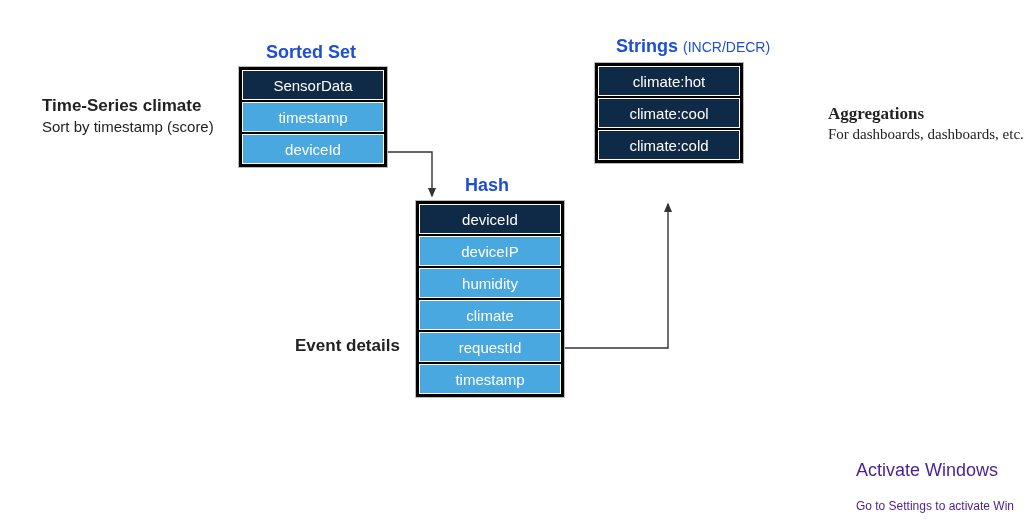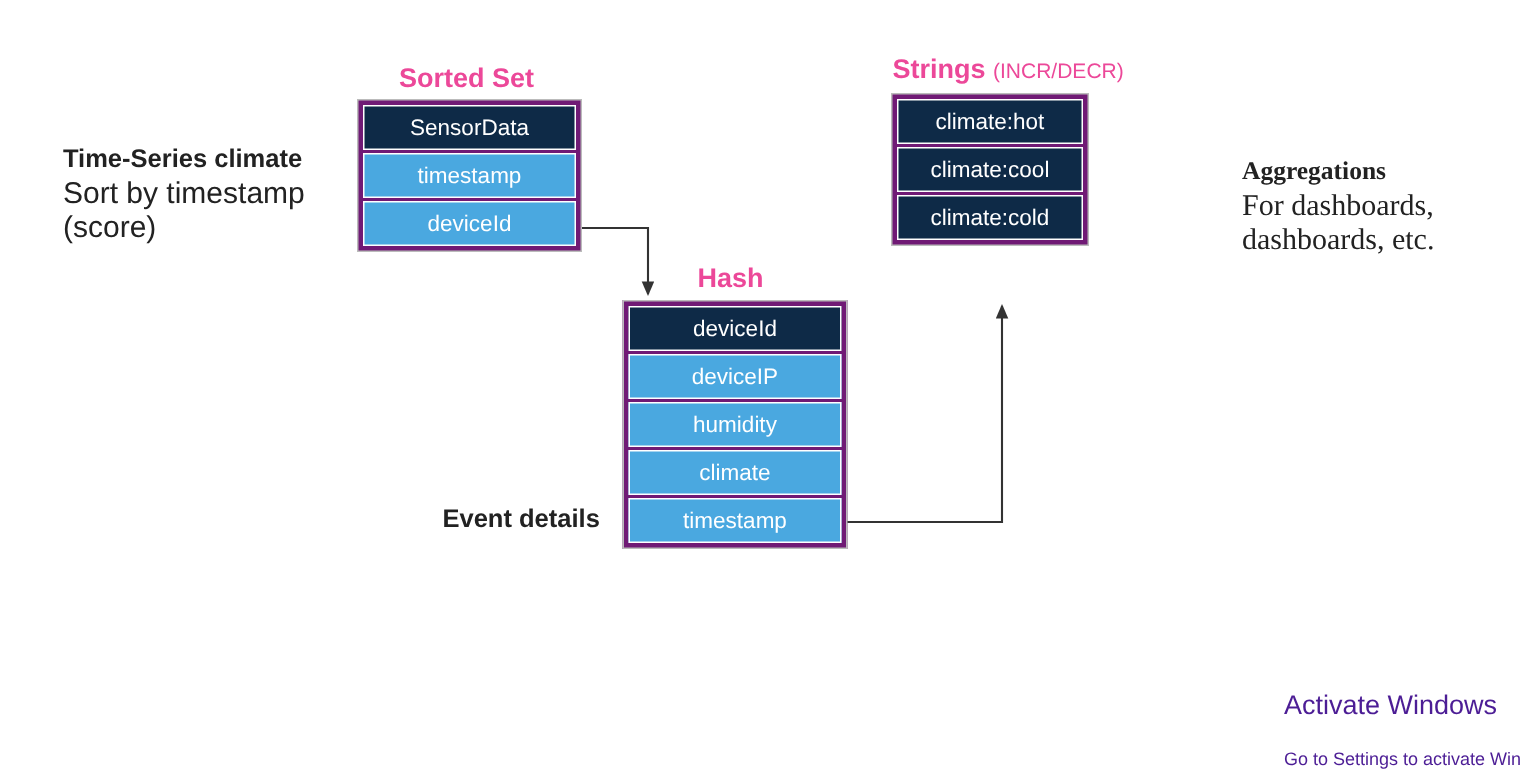--- a/index.html
+++ b/index.html
@@ -1,25 +1,25 @@
 <!DOCTYPE html>
 <html><head>
 <meta charset="utf-8">
 <style>
   * { box-sizing: border-box; margin: 0; padding: 0; }
   html, body { width: 1024px; height: 519px; background: #fff; font-family: Arial, Helvetica, sans-serif; position: relative; overflow: hidden; }
 
   .label { position: absolute; color: #222; }
   .label .title { font-weight: 700; font-size: 17px; }
-  .label .sub { font-weight: 400; font-size: 20px; margin-top: 2px; }
+  .label .sub { font-weight: 400; font-size: 15px; margin-top: 2px; }
 
-  .block-title { position: absolute; font-weight: 700; color: #ec4899; font-size: 18px; }
+  .block-title { position: absolute; font-weight: 700; color: #1d4ed8; font-size: 18px; }
   .block-title .paren { font-weight: 400; font-size: 14px; }
 
-  .block { position: absolute; border: 1px solid #bbb; background: #701a75; padding: 3px; }
+  .block { position: absolute; border: 1px solid #bbb; background: #000000; padding: 3px; }
   .cell { height: 30px; line-height: 30px; text-align: center; color: #fff; font-size: 15px; border: 1px solid #fff; margin-bottom: 2px; }
   .cell:last-child { margin-bottom: 0; }
   .cell.dark { background: #0e2a47; }
   .cell.light { background: #4aa8e0; }
 
   svg.arrows { position: absolute; left: 0; top: 0; width: 1024px; height: 519px; pointer-events: none; }
 
   .watermark { position: absolute; right: 10px; bottom: 6px; color: #4c1d95; text-align: left; }
   .watermark .wm1 { font-size: 18px; font-weight: 400; }
   .watermark .wm2 { font-size: 12px; margin-top: 18px; }
@@ -40,33 +40,34 @@
   <div class="cell light">deviceId</div>
 </div>
 
 <div class="block-title" style="left:465px; top:175px;">Hash</div>
 
 <div class="block" style="left:415px; top:200px; width:150px;">
   <div class="cell dark">deviceId</div>
   <div class="cell light">deviceIP</div>
   <div class="cell light">humidity</div>
   <div class="cell light">climate</div>
+  <div class="cell light">requestId</div>
   <div class="cell light">timestamp</div>
 </div>
 
 <div class="label" style="left:295px; top:336px;">
   <div class="title">Event details</div>
 </div>
 
-<div class="block-title" style="left:595px; top:36px;">
+<div class="block-title" style="left:616px; top:36px;">
   <span>Strings</span>
   <span class="paren">(INCR/DECR)</span>
 </div>
 
-<div class="block" style="left:594px; top:62px; width:132px;">
+<div class="block" style="left:594px; top:62px; width:150px;">
   <div class="cell dark">climate:hot</div>
   <div class="cell dark">climate:cool</div>
   <div class="cell dark">climate:cold</div>
 </div>
 
 <div class="label" style="left:828px; top:104px; width:220px;font-family:Liberation Serif, serif;">
   <div class="title">Aggregations</div>
   <div class="sub">For dashboards, dashboards, etc.</div>
 </div>
 

